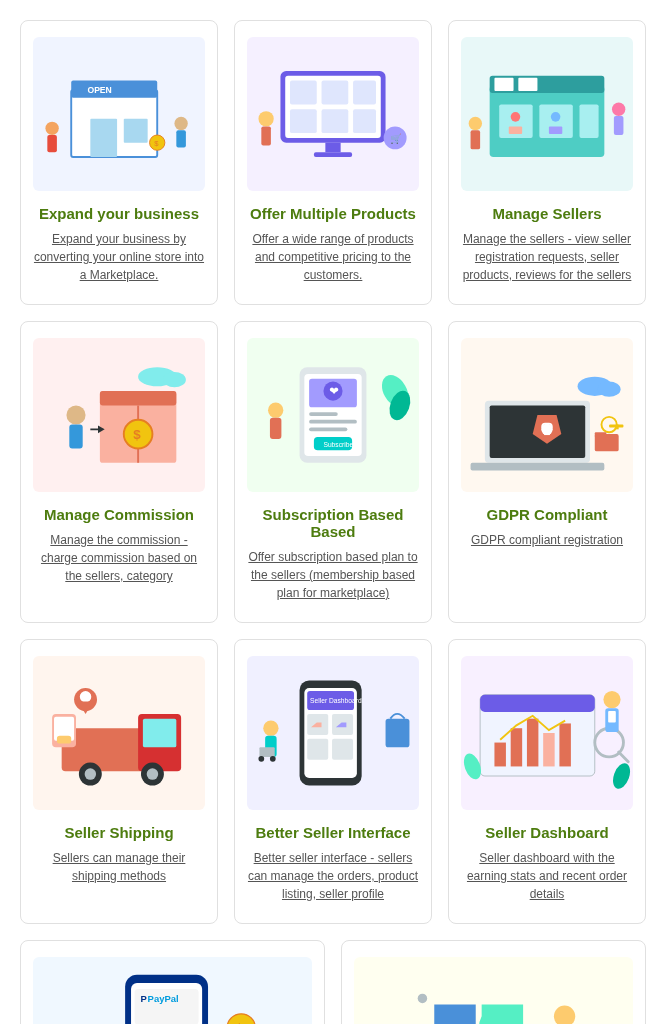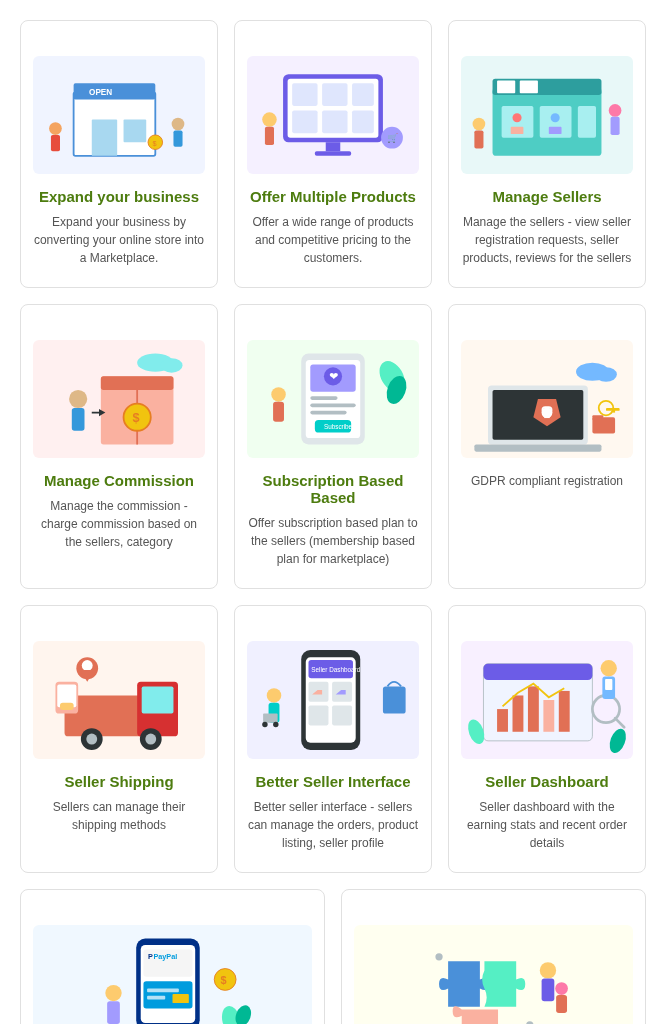--- a/index.html
+++ b/index.html
@@ -23,39 +23,39 @@
     }
     .card {
       border: 1px solid #e0e0e0;
       border-radius: 8px;
       padding: 16px 12px 20px;
       text-align: center;
       background: #fff;
     }
     .card-image {
       width: 100%;
-      height: 118px;
+      height: 154px;
       border-radius: 6px;
       margin-bottom: 14px;
       display: flex;
       align-items: center;
       justify-content: center;
       overflow: hidden;
-      margin-top: 19px;
     }
     .card-title {
       font-size: 15px;
       font-weight: bold;
       color: #4d7c0f;
       margin-bottom: 8px;
     }
     .card-desc {
       font-size: 12px;
       color: #555;
       line-height: 1.5;
+      text-decoration: underline;
     }
     
     .img-expand { background: #f0f4ff; }
     .img-products { background: #f5f0ff; }
     .img-sellers { background: #e8f8f8; }
     .img-commission { background: #fff0f0; }
     .img-subscription { background: #f0fff0; }
     .img-gdpr { background: #fff8f0; }
     .img-shipping { background: #fff5ee; }
     .img-interface { background: #f0f0ff; }
@@ -223,20 +223,21 @@
           <ellipse cx="155" cy="38" rx="12" ry="8" fill="#74b9ff"></ellipse>
 
           <circle cx="155" cy="75" r="8" fill="none" stroke="#f1c40f" stroke-width="2"></circle>
           <rect x="155" y="75" width="15" height="3" fill="#f1c40f" rx="1"></rect>
           <rect x="162" y="75" width="3" height="5" fill="#f1c40f"></rect>
 
           <rect x="140" y="85" width="25" height="18" fill="#e17055" rx="2"></rect>
           <rect x="140" y="83" width="12" height="5" fill="#e17055" rx="1"></rect>
         </svg>
       </div>
+      <div class="card-title">GDPR Compliant</div>
       <div class="card-desc">GDPR compliant registration</div>
     </div>
 
     <div class="card">
       <div class="card-image img-shipping">
         <svg class="illustration" viewBox="0 0 180 130" xmlns="http://www.w3.org/2000/svg">
 
           <rect x="30" y="60" width="100" height="45" fill="#e17055" rx="4"></rect>
           <rect x="110" y="45" width="45" height="60" fill="#d63031" rx="4"></rect>
           <rect x="115" y="50" width="35" height="30" fill="#81ecec" rx="2"></rect>

